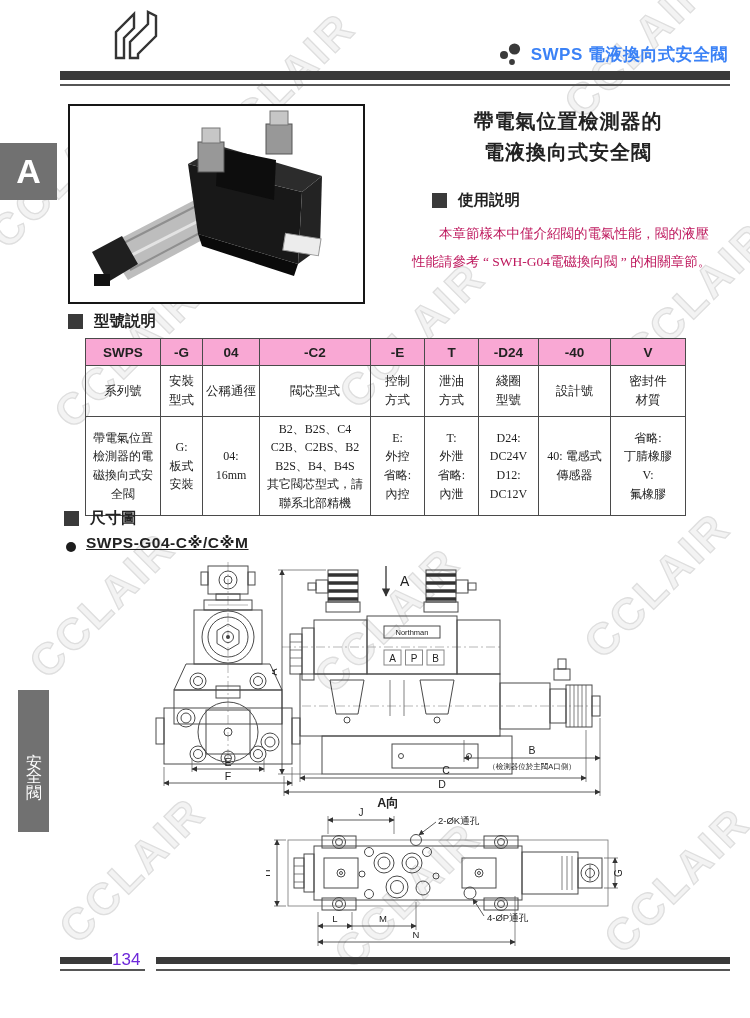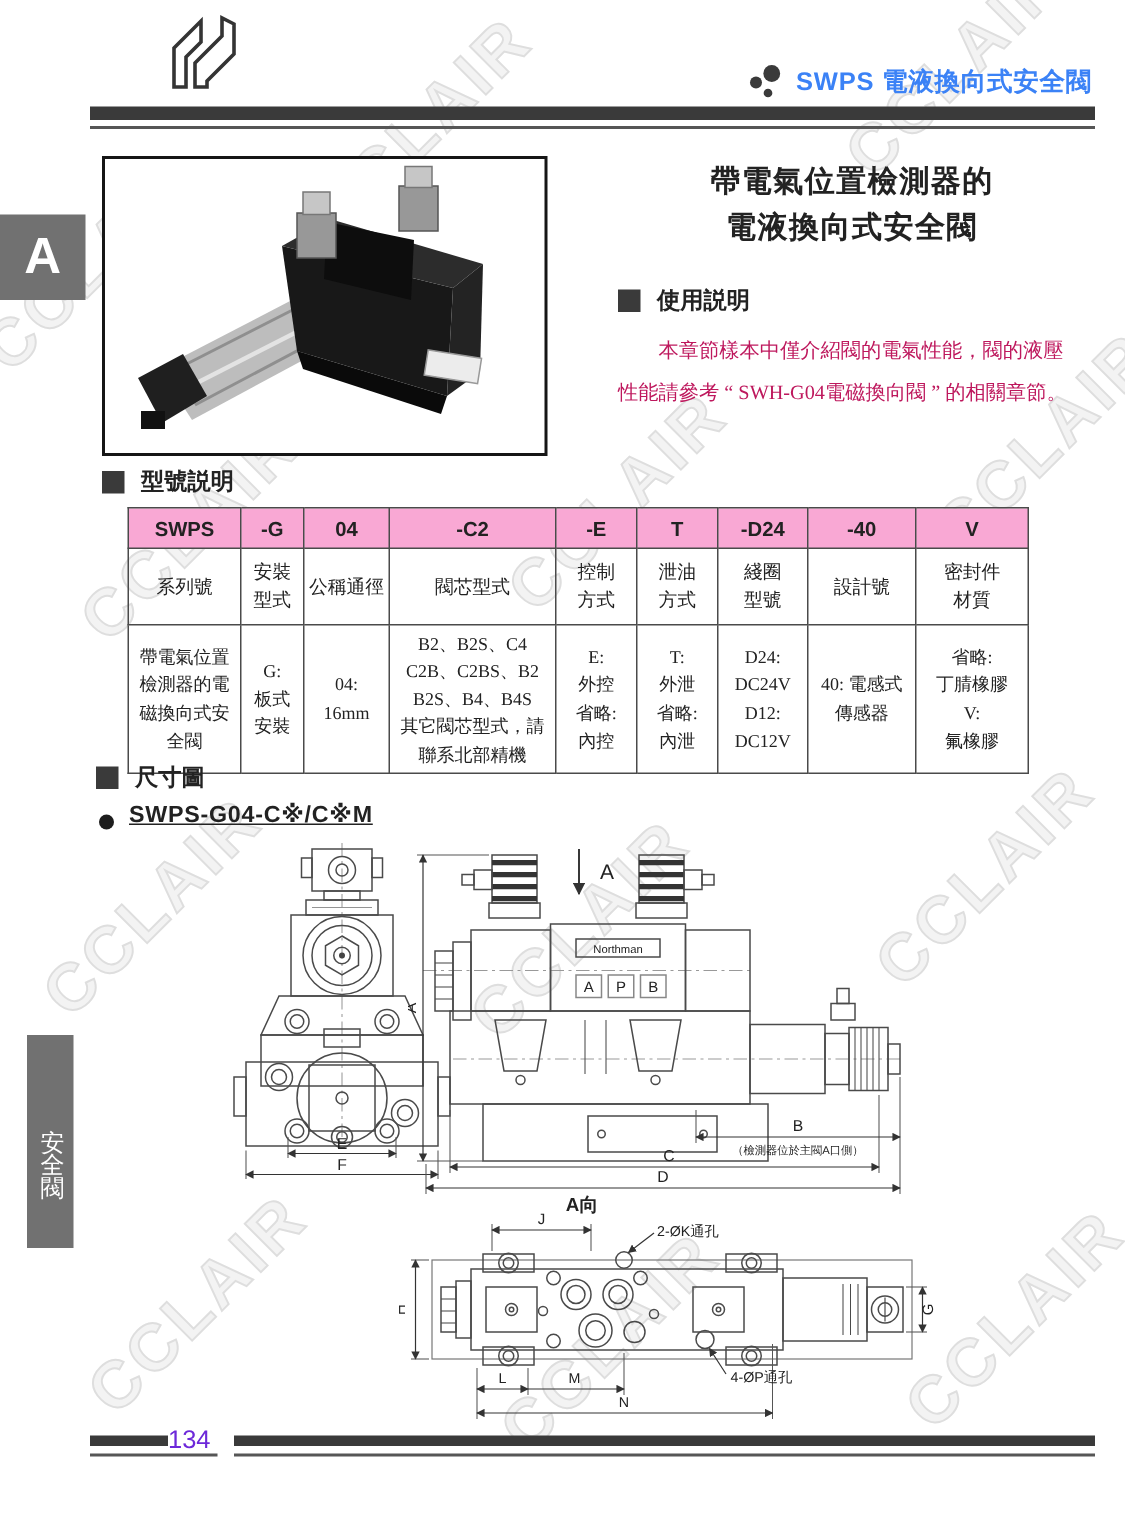--- a/index.html
+++ b/index.html
@@ -112,21 +112,21 @@
         <rect x="200" y="5" width="18" height="14" fill="#c6c6c6" stroke="#777"></rect>
         <rect x="214" y="130" width="36" height="17" fill="#ececec" stroke="#999" transform="rotate(9 232 138)"></rect>
         <polygon points="128,128 228,158 224,170 132,140" fill="#0a0a0a"></polygon>
       </svg>
     </div>
 
     <div class="heading">
       <div>帶電氣位置檢測器的</div>
       <div>電液換向式安全閥</div>
     </div>
-    <div class="sec abs" style="left:412px;top:190px">
+    <div class="sec abs" style="left:432px;top:190px">
       <span class="sq"></span>
       <span>使用説明</span>
     </div>
     <div class="para">本章節樣本中僅介紹閥的電氣性能，閥的液壓性能請參考 “ SWH-G04電磁換向閥 ” 的相關章節。</div>
 
     <div class="sec abs" style="left:68px;top:311px">
       <span class="sq"></span>
       <span>型號説明</span>
     </div>
 

